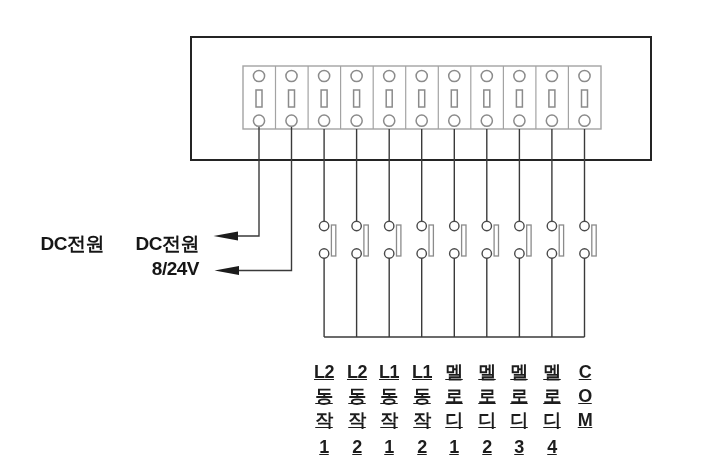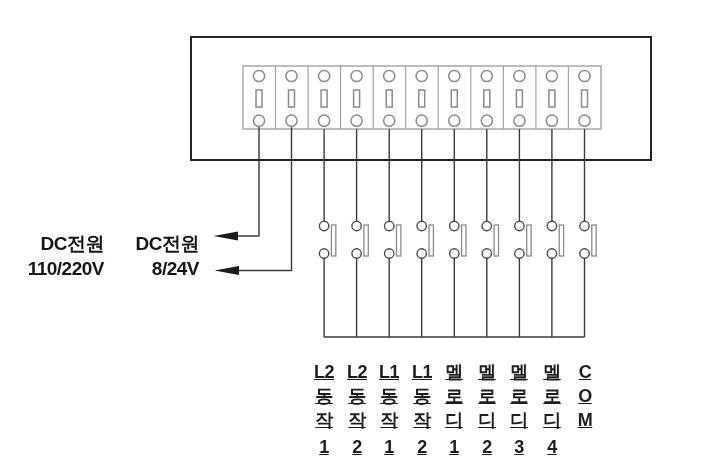--- a/index.html
+++ b/index.html
@@ -110,21 +110,20 @@
       <use href="#sw" x="519.4"></use>
       <use href="#sw" x="551.9"></use>
       <use href="#sw" x="584.5"></use>
     </g>
 
     <line class="wire" x1="324.1" y1="337" x2="584.5" y2="337"></line>
   </svg>
 
   <div class="pwr pwr-ac">
     <span>DC전원</span>
-    <span>110/220V</span>
   </div>
   <div class="pwr pwr-dc">
     <span>DC전원</span>
     <span>8/24V</span>
   </div>
 
   <div class="col c1">
     <span>L2</span>
     <span>동</span>
     <span>작</span>

